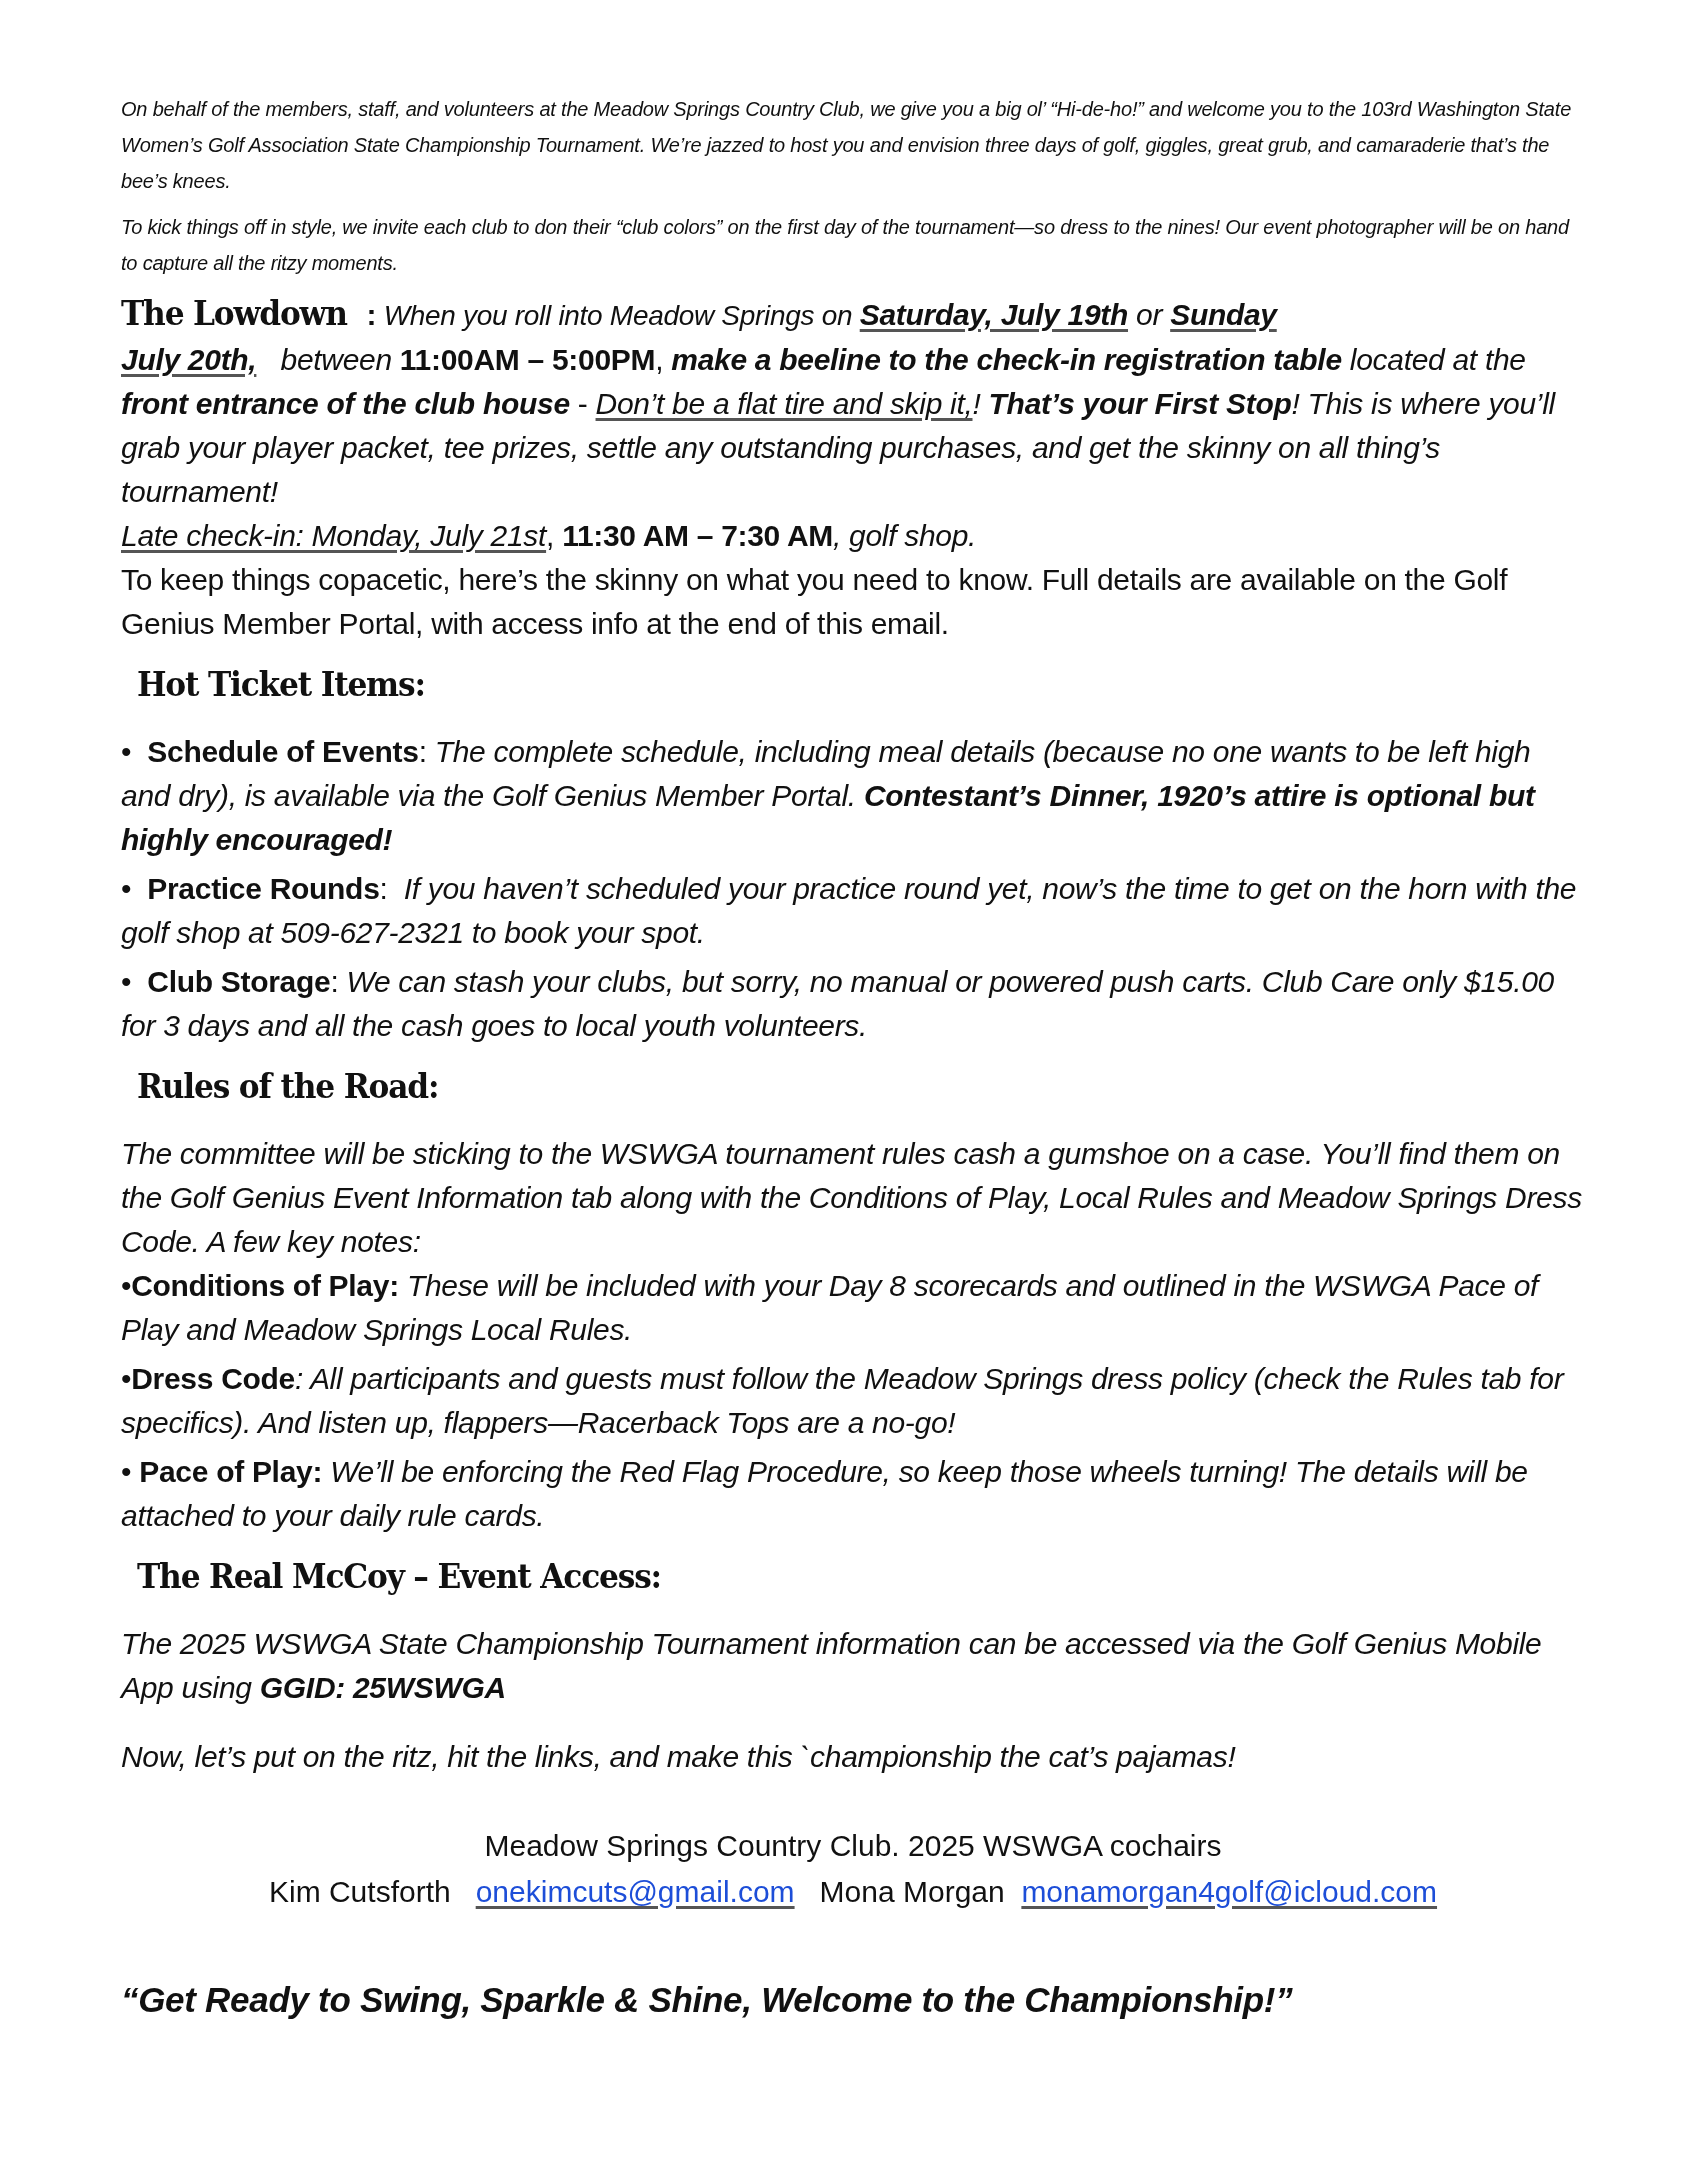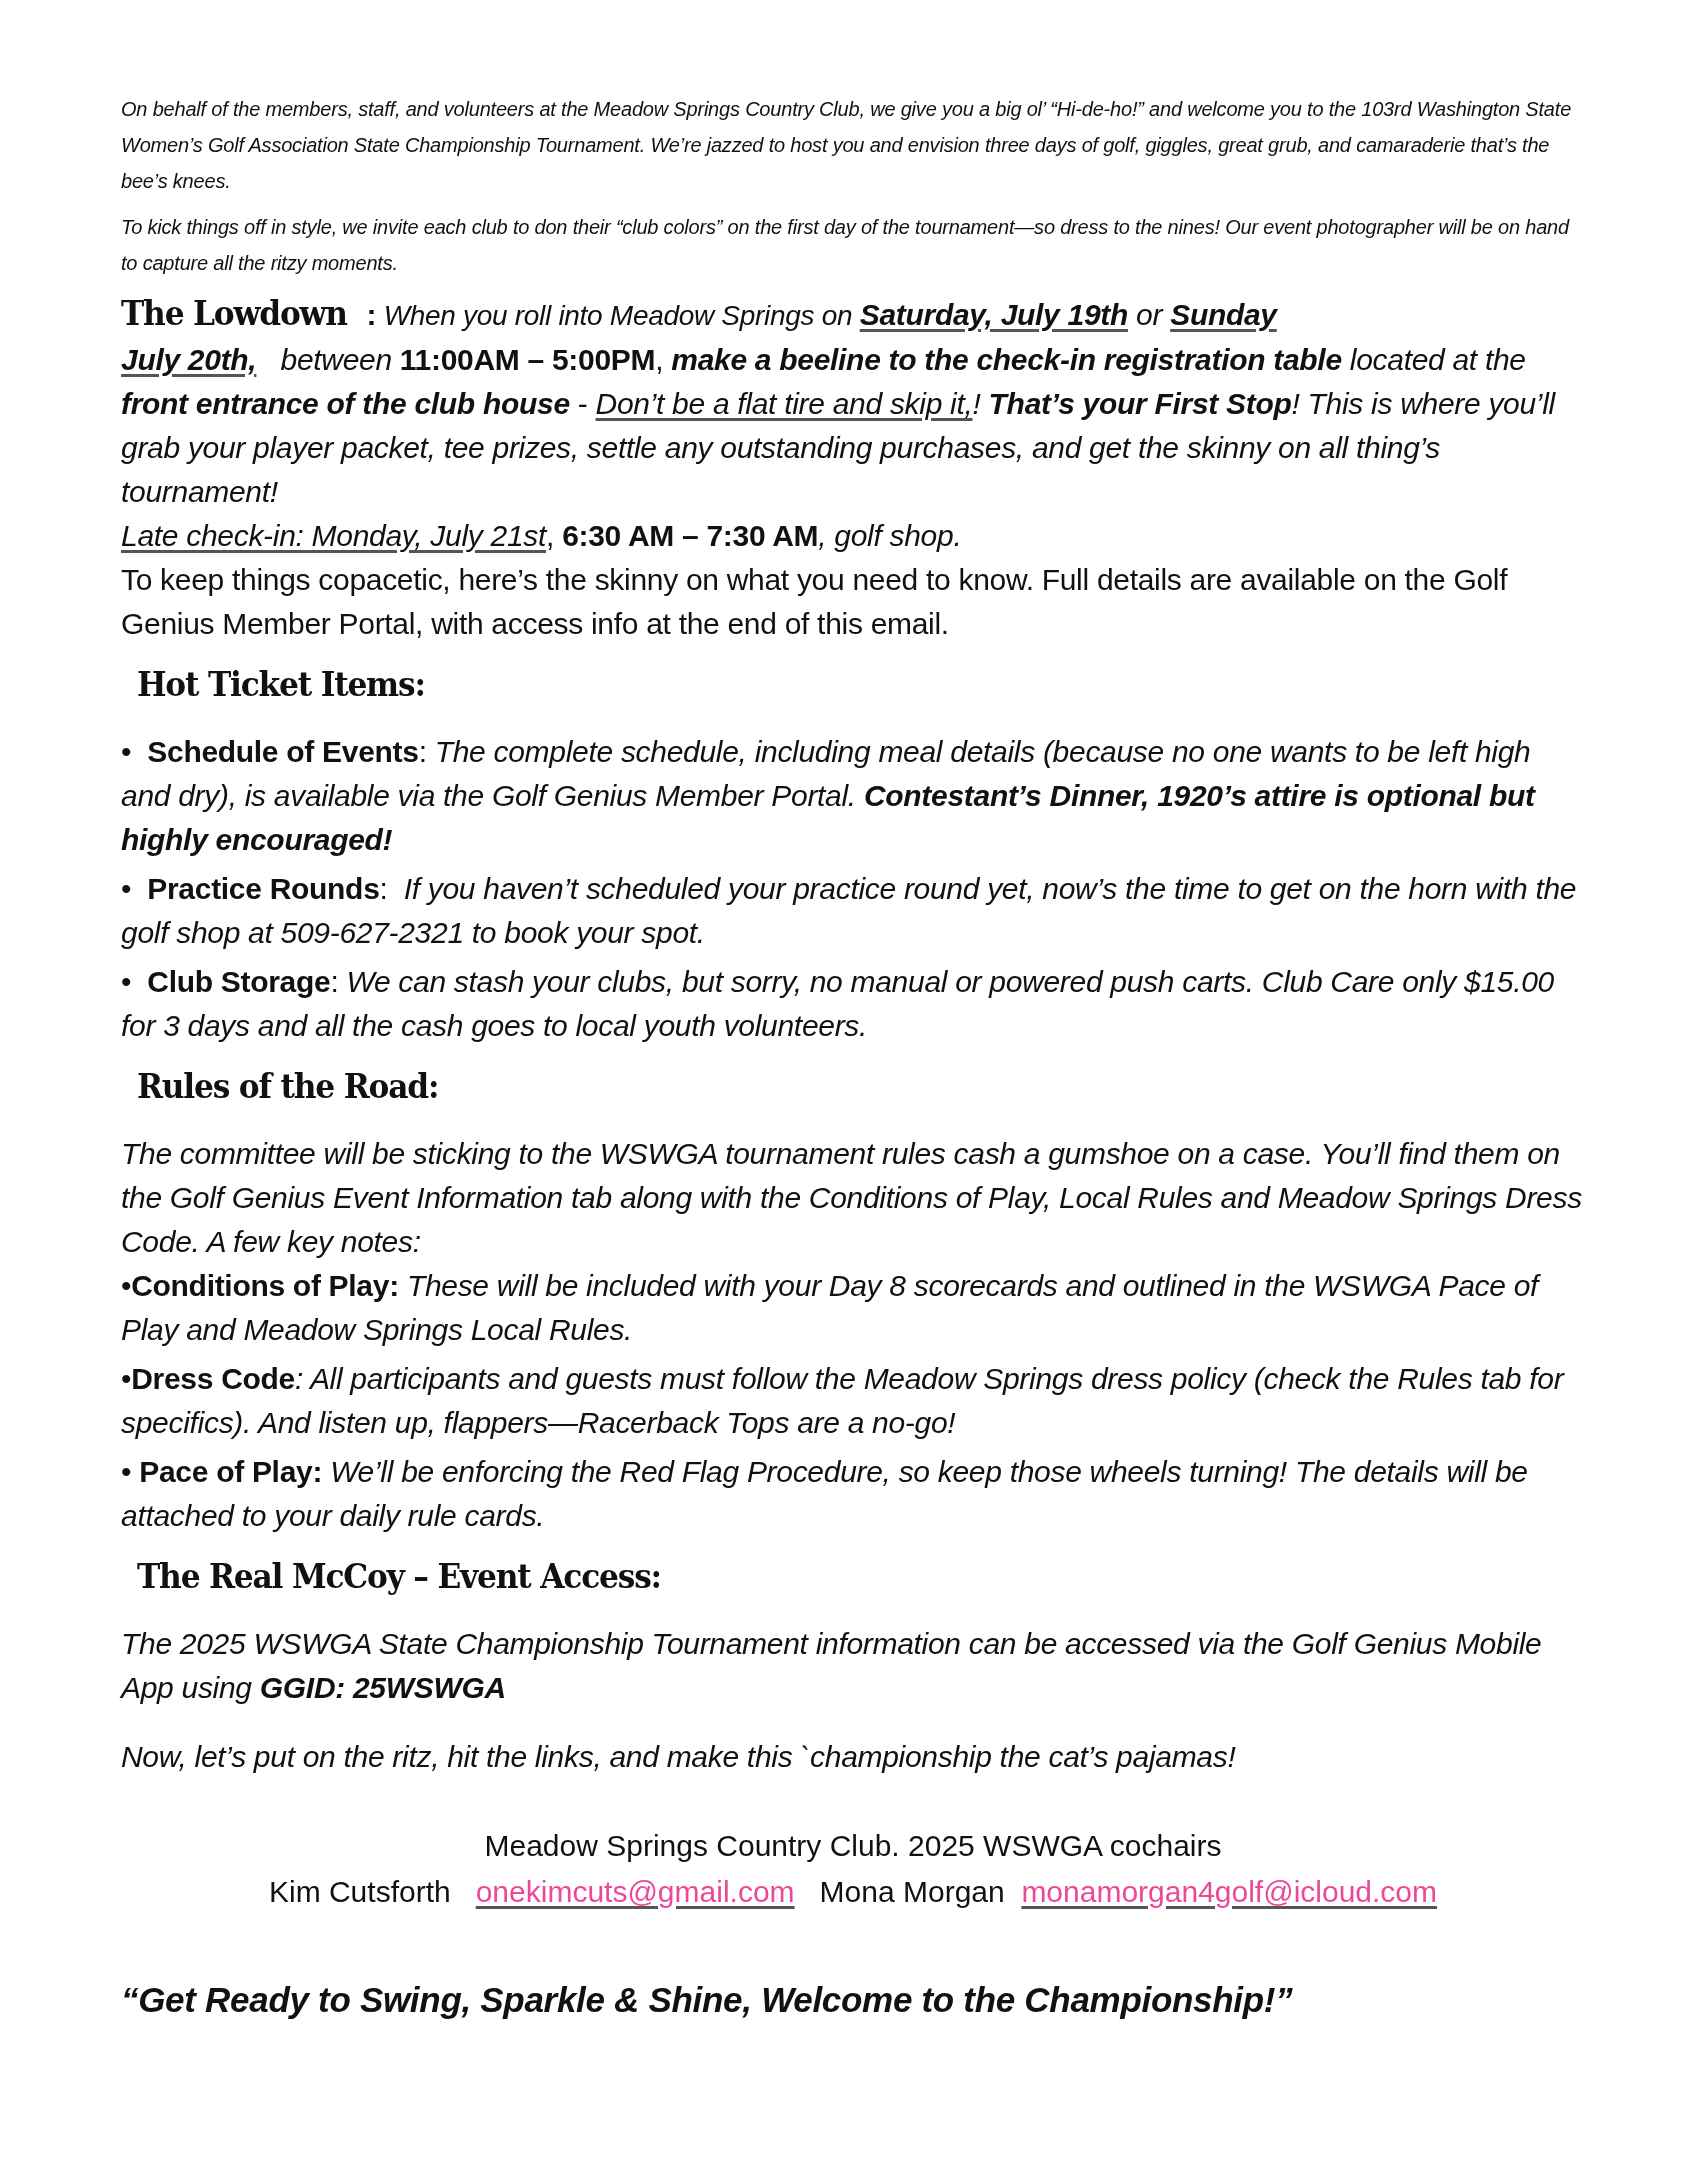--- a/index.html
+++ b/index.html
@@ -20,38 +20,38 @@
   .heading {
     font-family: "DejaVu Serif", serif; font-weight: bold; font-size: 34px;
     letter-spacing: -1.3px; transform: scaleX(0.92); transform-origin: left;
     display: inline-block; line-height: 44px;
   }
   .section-h { margin: 16px; line-height: 44px; }
   .bullet { font-size: 30px; line-height: 44px; margin: 0 0 5px 0; letter-spacing: -0.3px; }
   .gap-lg { height: 44px; }
   .gap-md { height: 25px; }
   .sig { font-size: 30px; line-height: 46px; margin: 0; text-align: center; }
-  .sig a { color: #ec4899; }
+  .sig a { color: #1d4ed8; }
   .tagline {
     font-size: 35px; font-weight: bold; font-style: italic; line-height: 51px;
     margin: 0; letter-spacing: -0.3px;
   }
   a { color: #111; }
 </style>
 </head>
 <body>
 
 <div class="page">
 
   <p class="intro">On behalf of the members, staff, and volunteers at the Meadow Springs Country Club, we give you a big ol’ “Hi-de-ho!” and welcome you to the 103rd Washington State Women’s Golf Association State Championship Tournament. We’re jazzed to host you and envision three days of golf, giggles, great grub, and camaraderie that’s the bee’s knees.</p>
   <p class="intro">To kick things off in style, we invite each club to don their “club colors” on the first day of the tournament—so dress to the nines! Our event photographer will be on hand to capture all the ritzy moments.</p>
 
   <p class="body-p" style="margin-top:8.4px;"><span class="heading">The Lowdown</span><span class="b">:</span><span class="it" style="font-size:28px;"> When you roll into Meadow Springs on </span><span class="b it u">Saturday, July 19th</span><span class="it"> or </span><span class="b it u">Sunday</span><br><span class="b it u">July 20th,</span><span class="it" style="white-space:pre;">   between </span><span class="b">11:00AM – 5:00PM</span><span>, </span><span class="b it">make a beeline to the check-in registration table</span><span class="it"> located at the </span><span class="b it">front entrance of the club house</span><span> - </span><span class="it u">Don’t be a flat tire and skip it,</span><span class="it">! </span><span class="b it">That’s your First Stop</span><span class="it">! This is where you’ll grab your player packet, tee prizes, settle any outstanding purchases, and get the skinny on all thing’s tournament!</span></p>
 
-  <p class="body-p"><span class="it u">Late check-in: Monday, July 21st</span><span>, </span><span class="b">6:30 AM – 7:30 AM</span><span class="it">, golf shop.</span></p>
+  <p class="body-p"><span class="it u">Late check-in: Monday, July 21st</span><span>, </span><span class="b">11:30 AM – 7:30 AM</span><span class="it">, golf shop.</span></p>
 
   <p class="body-p">To keep things copacetic, here’s the skinny on what you need to know. Full details are available on the Golf Genius Member Portal, with access info at the end of this email.</p>
 
   <p class="section-h"><span class="heading">Hot Ticket Items:</span></p>
 
   <p class="bullet"><span>•</span>&nbsp; <span class="b">Schedule of Events</span><span>:</span><span class="it"> The complete schedule, including meal details (because no one wants to be left high and dry), is available via the Golf Genius Member Portal. </span><span class="b it">Contestant’s Dinner, 1920’s attire is optional but highly encouraged!</span></p>
 
   <p class="bullet"><span>•</span>&nbsp; <span class="b">Practice Rounds</span><span>:</span><span class="it" style="white-space:pre-wrap;">  If you haven’t scheduled your practice round yet, now’s the time to get on the horn with the golf shop at 509-627-2321 to book your spot.</span></p>
 
   <p class="bullet"><span>•</span>&nbsp; <span class="b">Club Storage</span><span>:</span><span class="it"> We can stash your clubs, but sorry, no manual or powered push carts. Club Care only $15.00 for 3 days and all the cash goes to local youth volunteers.</span></p>

